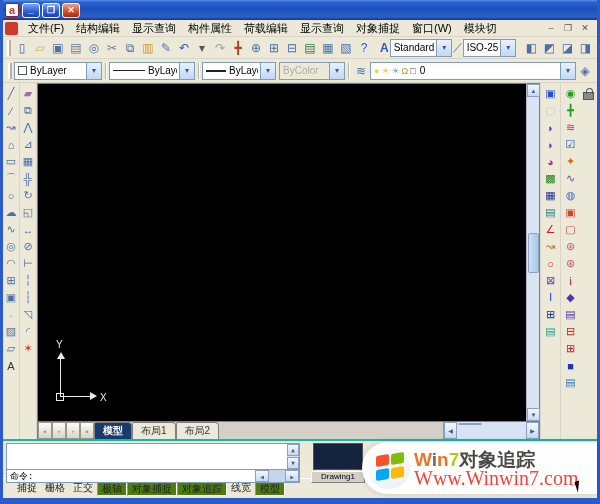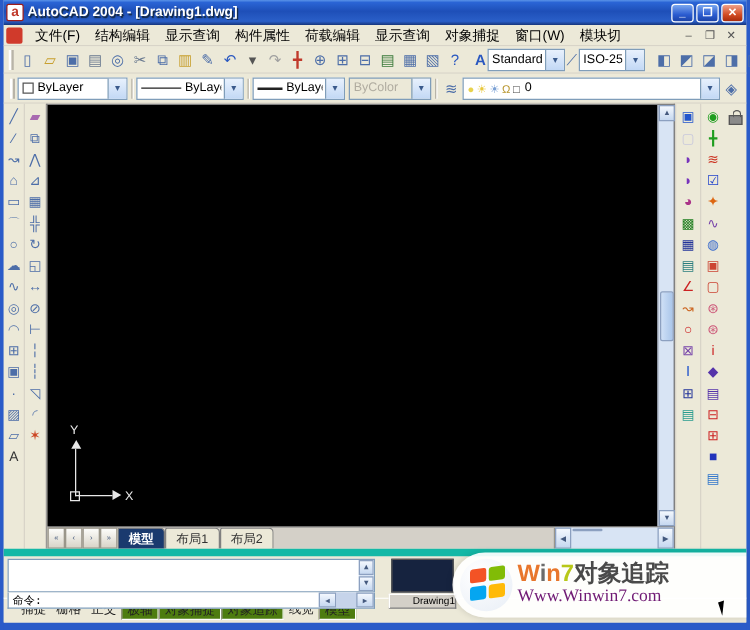--- a/index.html
+++ b/index.html
@@ -94,36 +94,36 @@
   .tabnav .sbtn { height:100%; width:14px; font-size:6px; background:linear-gradient(180deg,#fdfdfb,#d8d4c8); border:1px solid #9a968a; }
   .tab { padding:1px 8px; font-size:10px; border:1px solid #808080; border-bottom:none;
     background:#ece9d8; color:#333; display:flex; align-items:center; border-radius:2px 4px 0 0; }
   .tab.active { background:#1a3a6e; color:#fff; font-weight:bold; }
   .hscroll { margin-left:auto; width:96px; display:flex; align-items:stretch; background:#d8e4f4; border-left:1px solid #9a968a; }
   .hscroll .sbtn { height:100%; }
   .hscroll .track { flex:1; }
   .hscroll .sthumb { height:auto; width:24px; margin:1px; }
 
   
-  .cmdarea { flex:0 0 39px; background:#ece9d8; border-top:6px solid #14b8a6; position:relative; padding:2px 2px 0 2px; }
+  .cmdarea { flex:0 0 39px; background:#ece9d8; border-top:2px solid #14b8a6; position:relative; padding:2px 2px 0 2px; }
   .cmd-text { position:absolute; left:3px; top:2px; width:294px; height:27px; background:#fff;
     border:1px solid #7f9db9; font-family:"DejaVu Sans Mono", monospace; font-size:8.5px; line-height:12px;
     padding:1px 14px 1px 3px; overflow:hidden; white-space:pre; color:#111; }
   .cmd-vscroll { position:absolute; right:0; top:0; bottom:0; width:12px; background:#d8e4f4;
     display:flex; flex-direction:column; justify-content:space-between; }
   .cmd-vscroll .sbtn { width:12px; height:12px; }
   .cmd-prompt-row { position:absolute; left:3px; top:29px; width:294px; height:13px; background:#fff;
     border:1px solid #7f9db9; border-top:none; display:flex; align-items:center;
     font-family:"DejaVu Sans Mono", monospace; font-size:9px; padding-left:3px; }
   .cmd-hscroll { margin-left:auto; display:flex; height:100%; align-items:stretch; background:#d8e4f4; width:44px; }
   .cmd-hscroll .sbtn { height:100%; width:14px; }
   .cmd-hscroll .track { flex:1; background:#c6d4ea; }
   .preview-box { position:absolute; left:310px; top:2px; width:50px; height:27px; background:#16233f; border:1px solid #555; }
   .drawing-btn { position:absolute; left:308px; top:30px; width:54px; height:12px; background:#d4d0c8;
-    border:1px solid; border-color:#fff #808080 #808080 #fff; font-size:8px; text-align:right; line-height:10px; }
+    border:1px solid; border-color:#fff #808080 #808080 #fff; font-size:8px; text-align:center; line-height:10px; }
 
   
   .statusbar { flex:0 0 20px; display:flex; align-items:center; background:#ece9d8; border-top:1px solid #fff; padding:0 2px; gap:2px; }
   .coords { width:128px; height:15px; background:#ece9d8; border:1px solid; border-color:#9a968a #fff #fff #9a968a;
     font-size:9px; padding:1px 3px; color:#222; white-space:nowrap; overflow:hidden; }
   .toggles { display:flex; margin-left:8px; }
   .toggle { font-size:10px; padding:0 4px; height:15px; line-height:14px; color:#222; white-space:nowrap; }
   .toggle.pressed { border:1px solid; border-color:#9a968a #fff #fff #9a968a; background:#4d7c0f; }
 
   
@@ -132,32 +132,31 @@
     padding-left:6px; box-shadow:0 0 6px rgba(0,0,0,.15); }
   .wm-flag { width:42px; height:42px; border-radius:50%; flex:none;
     background:radial-gradient(circle at 35% 30%, #ffffff, #e8eef6); position:relative; }
   .wm-flag .pane { position:absolute; width:13px; height:11px; border-radius:2px; transform:skewY(-8deg); }
   .wm-flag .p1 { left:8px; top:8px;  background:#f35325; }
   .wm-flag .p2 { left:23px; top:6px; background:#81bc06; }
   .wm-flag .p3 { left:8px; top:22px; background:#05a6f0; }
   .wm-flag .p4 { left:23px; top:20px; background:#ffba08; }
   .wm-text { margin-left:4px; }
   .wm-line1 { font-size:19px; font-weight:bold; line-height:20px; white-space:nowrap; }
-  .wm-line2 { font-family:"Liberation Serif", serif; font-size:14px; color:#701a75; line-height:16px; }
+  .wm-line2 { font-family:"Liberation Serif", serif; font-size:20px; color:#ef4444; line-height:16px; }
   .wm-cursor { position:absolute; right:16px; bottom:2px; width:0; height:0;
     border-left:5px solid #000; border-bottom:11px solid transparent; transform:rotate(-18deg); }
 </style>
 </head>
 <body>
 
 <div class="window">
 
   <div class="titlebar">
     <div class="app-icon">a</div>
-    <div class="title-text">AutoCAD 2004 - [Drawing1.dwg]</div>
     <div class="win-btns">
       <div class="win-btn">_</div>
       <div class="win-btn">❐</div>
       <div class="win-btn close">✕</div>
     </div>
   </div>
 
   <div class="menubar">
     <div class="menu-app-icon"></div>
     <div style="display:flex">

